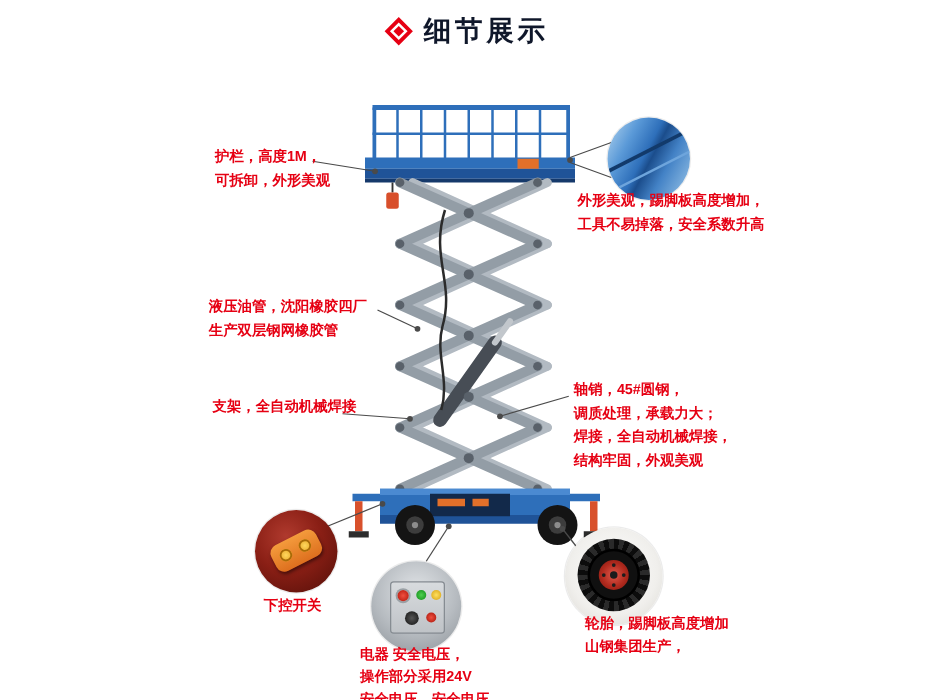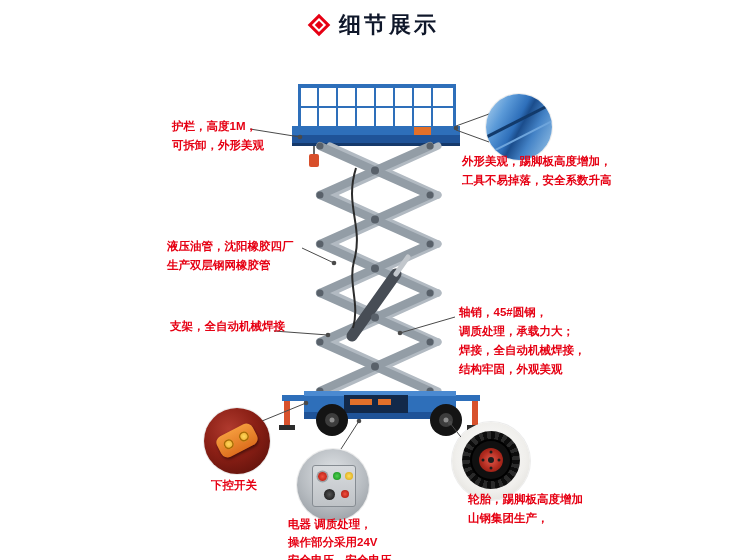--- a/index.html
+++ b/index.html
@@ -242,21 +242,21 @@
   <div>调质处理，承载力大；</div>
   <div>焊接，全自动机械焊接，</div>
   <div>结构牢固，外观美观</div>
 </div>
 
 <div class="callout center" style="left:211px;top:476px;width:54px">
   <div>下控开关</div>
 </div>
 
 <div class="callout" style="left:288px;top:515px;line-height:18px">
-  <div>电器 调质处理，</div>
+  <div>电器 安全电压，</div>
   <div>操作部分采用24V</div>
   <div>安全电压，安全电压</div>
 </div>
 
 <div class="callout" style="left:468px;top:490px">
   <div>轮胎，踢脚板高度增加</div>
   <div>山钢集团生产，</div>
 </div>
 
 </body></html>

